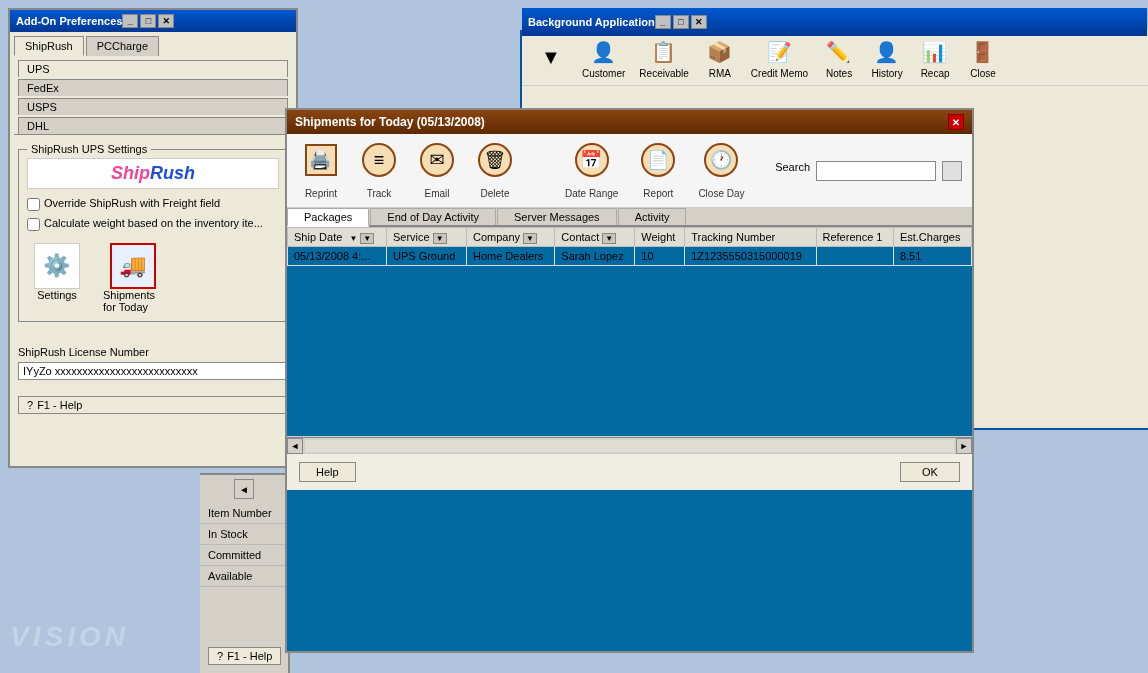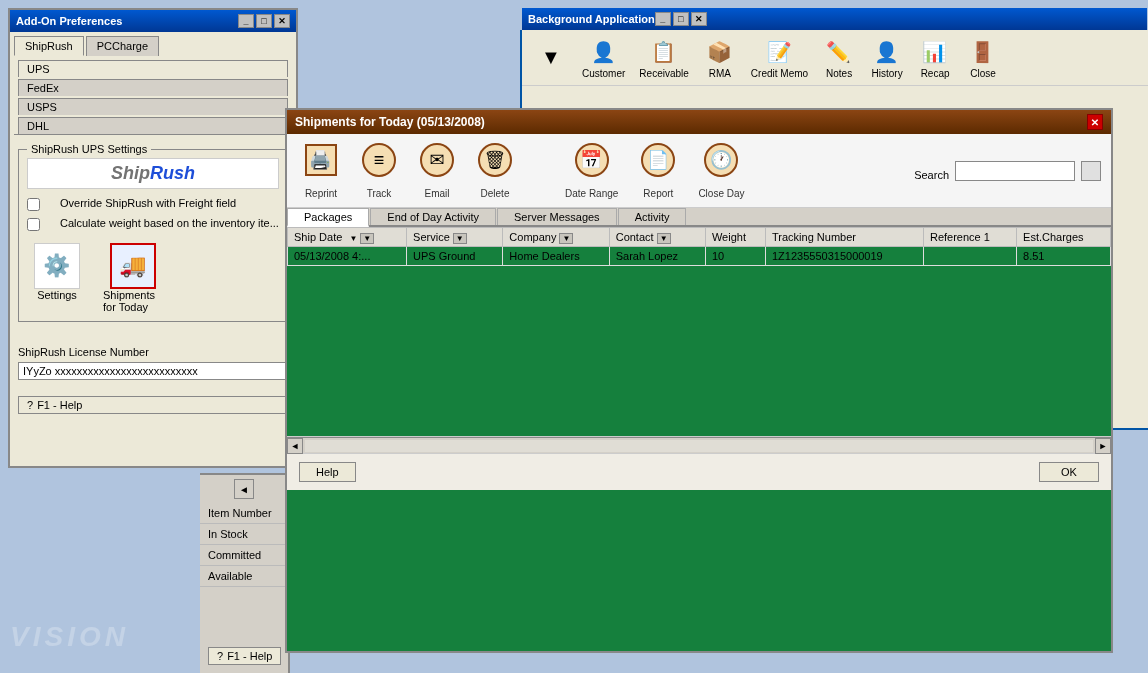--- a/index.html
+++ b/index.html
@@ -20,21 +20,21 @@
       left: 520px;
       width: 630px;
       height: 400px;
       background: #ece9d8;
       border: 2px solid #0054a6;
       border-top: 0;
     }
 
     .bg-app-titlebar {
       background: linear-gradient(to bottom, #0058d0, #003794);
-      height: 22px;
+      height: 28px;
       display: flex;
       align-items: center;
       padding: 0 6px;
       color: white;
       font-weight: bold;
       font-size: 11px;
       position: absolute;
       top: -22px;
       left: 0;
       right: 1px;
@@ -82,21 +82,21 @@
       background: #ece9d8;
       border: 2px solid #888;
       z-index: 10;
     }
 
     .addon-titlebar {
       background: linear-gradient(to bottom, #0058d0, #003794);
       height: 22px;
       display: flex;
       align-items: center;
-      justify-content: space-between;
+      justify-content: flex-start;
       padding: 0 6px;
       color: white;
       font-weight: bold;
       font-size: 11px;
     }
 
     .titlebar-controls {
       display: flex;
       gap: 2px;
     }
@@ -187,21 +187,21 @@
       text-align: center;
       font-size: 18px;
       font-weight: bold;
       color: #8B0000;
       font-style: italic;
     }
 
     .checkbox-row {
       display: flex;
       align-items: flex-start;
-      gap: 20px;
+      gap: 4px;
       margin-bottom: 6px;
     }
 
     .checkbox-row input[type="checkbox"] {
       margin-top: 1px;
       flex-shrink: 0;
     }
 
     .settings-icons {
       display: flex;
@@ -261,23 +261,23 @@
       cursor: pointer;
       font-size: 11px;
       margin: 8px;
     }
 
     
     .shipments-dialog {
       position: absolute;
       top: 108px;
       left: 285px;
-      width: 828px;
+      width: 689px;
       height: 545px;
-      background: #15803d;
+      background: #0369a1;
       border: 2px solid #888;
       z-index: 20;
     }
 
     .shipments-titlebar {
       background: linear-gradient(to bottom, #8B4513, #5c2a00);
       height: 24px;
       display: flex;
       align-items: center;
       justify-content: space-between;
@@ -330,21 +330,21 @@
 
     .ship-tool-label {
       font-size: 10px;
       color: #333;
       margin-top: 10px;
     }
 
     .search-area {
       margin-left: auto;
       display: flex;
-      align-items: flex-end;
+      align-items: flex-start;
       gap: 6px;
     }
 
     .search-label {
       font-size: 11px;
     }
 
     .search-input {
       width: 120px;
       height: 20px;
@@ -627,21 +627,21 @@
     <div class="sub-tab">FedEx</div>
     <div class="sub-tab">USPS</div>
     <div class="sub-tab">DHL</div>
   </div>
 
   <div class="addon-content">
     <div class="group-box">
       <span class="group-box-title">ShipRush UPS Settings</span>
 
       <div class="shiprush-logo">
-        <span style="color:#737373; font-style:italic; font-weight:bold;">Ship</span><span style="color:#1d4ed8; font-style:italic; font-weight:bold;">Rush</span>
+        <span style="color:#ec4899; font-style:italic; font-weight:bold;">Ship</span><span style="color:#1d4ed8; font-style:italic; font-weight:bold;">Rush</span>
       </div>
 
       <div class="checkbox-row">
         <input type="checkbox" style="">
         <span>Override ShipRush with Freight field</span>
       </div>
       <div class="checkbox-row">
         <input type="checkbox" style="">
         <span>Calculate weight based on the inventory ite...</span>
       </div>

